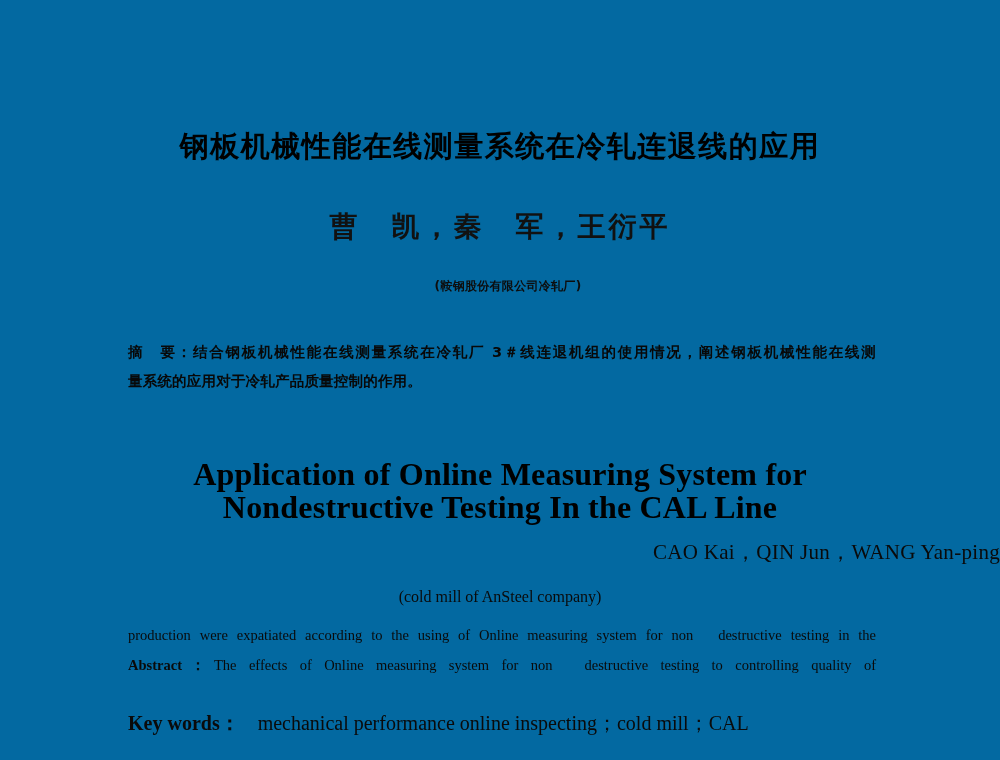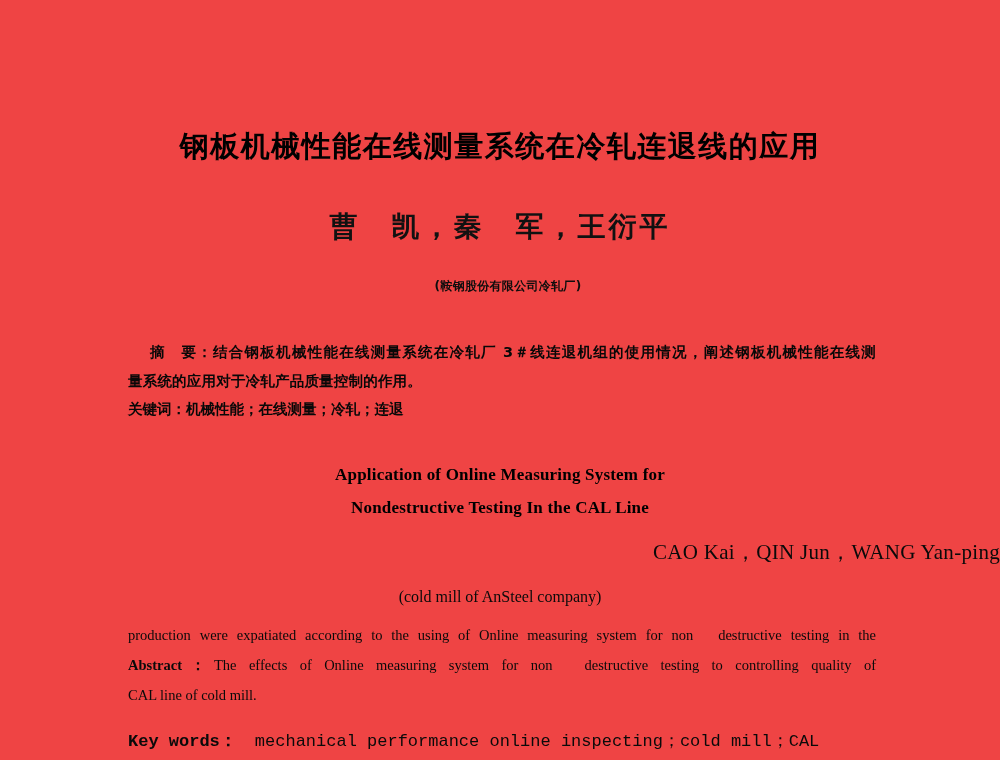--- a/index.html
+++ b/index.html
@@ -17,21 +17,21 @@
     position: relative;
     -webkit-font-smoothing: none;
   }
 
   .page {
     position: absolute;
     left: 0;
     top: 0;
     width: 1000px;
     height: 760px;
-    background: #ef4444;
+    background: #0369a1;
     overflow: hidden;
   }
 
   
   .cn-title {
     position: absolute;
     left: 0;
     top: 126px;
     width: 1000px;
     text-align: center;
@@ -85,21 +85,20 @@
     letter-spacing: 0.2px;
   }
   .cn-abstract .line {
     display: block;
     white-space: nowrap;
   }
   .cn-abstract .line.justify {
     white-space: normal;
     text-align: justify;
     text-align-last: justify;
-    margin-left: 22px;
   }
   .lbl-inline {
     font-weight: 700;
   }
 
   .cn-keywords {
     position: absolute;
     left: 128px;
     top: 396px;
     width: 748px;
@@ -112,21 +111,21 @@
 
   
   .en-title {
     position: absolute;
     left: 0;
     top: 458px;
     width: 1000px;
     text-align: center;
     font-family: "Liberation Serif", "DejaVu Serif", serif;
     font-weight: 700;
-    font-size: 17px;
+    font-size: 32px;
     line-height: 33px;
     letter-spacing: 0.2px;
     color: #000000;
   }
   .en-title .tline { display: block; }
 
   
   .en-authors {
     position: absolute;
     left: 0;
@@ -174,25 +173,24 @@
   }
   .bold-lbl {
     font-weight: 700;
   }
 
   .en-keywords {
     position: absolute;
     left: 128px;
     top: 710px;
     width: 748px;
-    font-family: Liberation Mono, monospace;
-    font-size: 17px;
+    font-family: Liberation Serif, serif;
+    font-size: 20px;
     line-height: 26px;
     color: #0a0a0a;
-    margin-top: 19px;
   }
   .en-keywords .kw-gap { display: inline-block; width: 18px; }
 
   
   .section-clip {
     position: absolute;
     left: 112px;
     top: 744px;
     width: 300px;
     height: 16px;
@@ -220,33 +218,31 @@
 
   <div class="cn-authors">曹　凯，秦　军，王衍平</div>
 
   <div class="cn-affil">(鞍钢股份有限公司冷轧厂)</div>
 
   <div class="cn-abstract">
     <span class="line justify"><span class="lbl-inline">摘　要：</span><span>结合钢板机械性能在线测量系统在冷轧厂 3＃线连退机组的使用情况，阐述钢板机械性能在线测</span></span>
     <span class="line">量系统的应用对于冷轧产品质量控制的作用。</span>
   </div>
 
-  <div class="cn-keywords"><span class="lbl-inline">关键词：</span><span>机械性能；在线测量；冷轧；连退</span></div>
 
   <div class="en-title">
     <span class="tline">Application of Online Measuring System for</span>
     <span class="tline">Nondestructive Testing In the CAL Line</span>
   </div>
 
   <div class="en-authors">CAO Kai，QIN Jun，WANG Yan-ping</div>
 
   <div class="en-affil">(cold mill of AnSteel company)</div>
 
   <div class="en-abstract">
     <span class="line">production were expatiated according to the using of Online measuring system for non　destructive testing in the</span>
     <span class="line"><span class="bold-lbl">Abstract：</span><span>The effects of Online measuring system for non　destructive testing to controlling quality of</span></span>
-    <span class="line last">CAL line of cold mill.</span>
   </div>
 
   <div class="en-keywords"><span class="bold-lbl">Key words：</span><span class="kw-gap"></span><span>mechanical performance online inspecting；cold mill；CAL</span></div>
 
 
 </div>
 
 </body></html>

